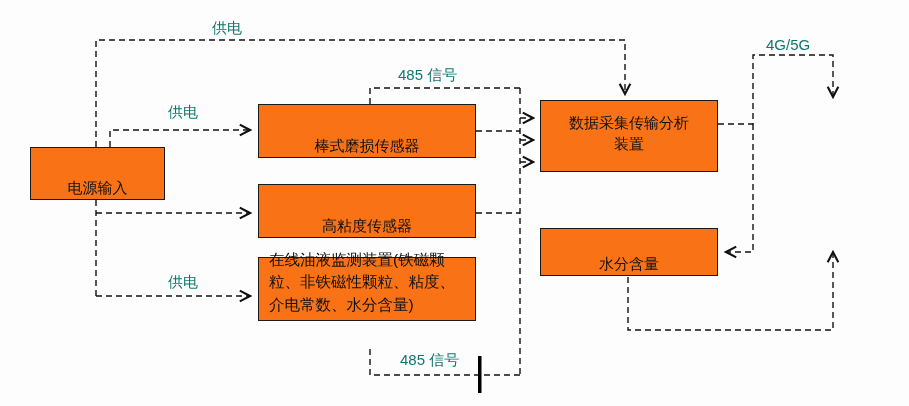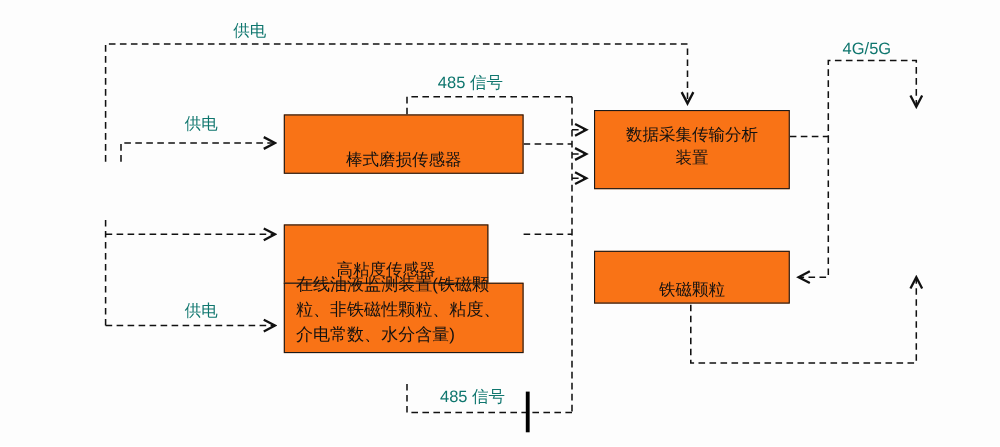--- a/index.html
+++ b/index.html
@@ -20,21 +20,21 @@
     display: flex;
     align-items: flex-end;
     justify-content: center;
     text-align: center;
     font-size: 15px;
     line-height: 1.45;
     box-sizing: border-box;
   }
   .node-power     { left: 30px;  top: 147px; width: 135px; height: 53px; }
   .node-rod       { left: 258px; top: 104px; width: 218px; height: 54px; }
-  .node-visc      { left: 258px; top: 204px; width: 186px; height: 54px; }
+  .node-visc      { left: 258px; top: 184px; width: 218px; height: 54px; }
   .node-oil       { left: 258px; top: 257px; width: 218px; height: 64px; padding: 4px 10px; }
   .node-oil span  { display: block; text-align: left; font-size: 15.5px; width: 196px; }
   .node-daq       { left: 540px; top: 100px; width: 178px; height: 72px; }
   .node-daq span  { display: block; width: 128px; margin: 16px auto; }
   .node-diag      { left: 540px; top: 228px; width: 178px; height: 48px; }
   .node-server    { left: 799px; top: 104px; width: 69px;  height: 140px; }
   .node-server span { display: block; width: 34px; margin: 0 auto; }
   .edge-label {
     position: absolute;
     font-size: 15px;
@@ -89,39 +89,42 @@
       <path d="M718 124 H753 V55 H833 V97" marker-end="url(#arrow)"></path>
 
       <path d="M753 124 V252 H726" marker-end="url(#arrow)"></path>
 
       <path d="M628 277 V330 H833 V252" marker-end="url(#arrow)"></path>
     </g>
 
     <rect x="478" y="356" width="3.5" height="37" fill="#000"></rect>
   </svg>
 
+  <div class="node node-power">
+    <span>电源输入</span>
+  </div>
 
   <div class="node node-rod">
     <span>棒式磨损传感器</span>
   </div>
 
   <div class="node node-visc">
     <span>高粘度传感器</span>
   </div>
 
   <div class="node node-oil">
     <span>在线油液监测装置(铁磁颗粒、非铁磁性颗粒、粘度、介电常数、水分含量)</span>
   </div>
 
   <div class="node node-daq">
     <span>数据采集传输分析装置</span>
   </div>
 
   <div class="node node-diag">
-    <span>铁磁颗粒</span>
+    <span>水分含量</span>
   </div>
 
 
   <div class="edge-label lbl-power-top">供电</div>
   <div class="edge-label lbl-4g5g">4G/5G</div>
   <div class="edge-label lbl-485-top">485 信号</div>
   <div class="edge-label lbl-power-mid">供电</div>
   <div class="edge-label lbl-power-bottom">供电</div>
   <div class="edge-label lbl-485-bottom">485 信号</div>
 

